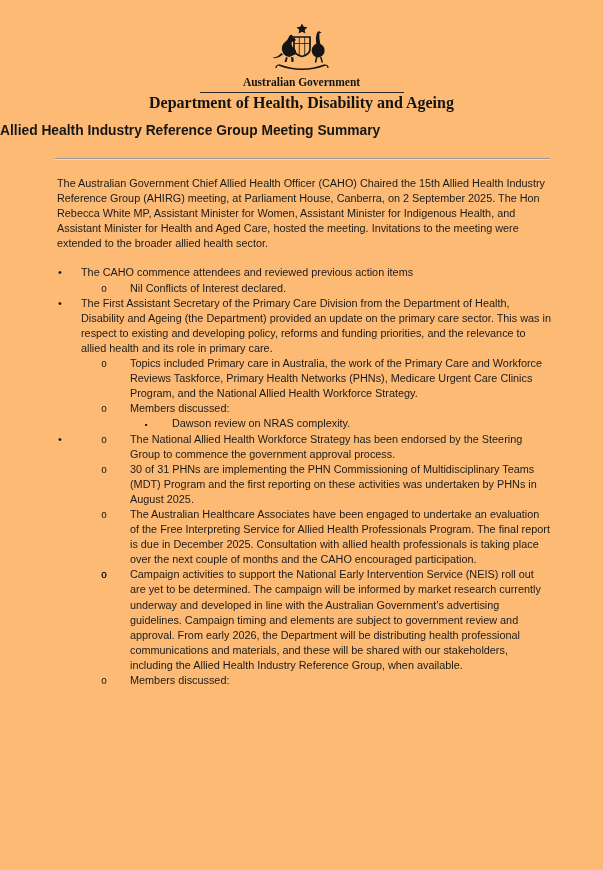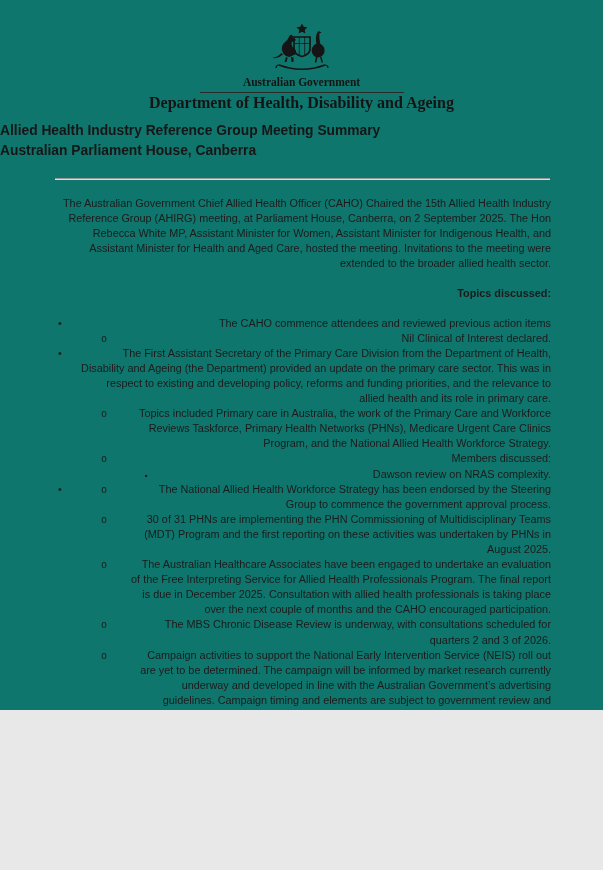--- a/index.html
+++ b/index.html
@@ -1,19 +1,19 @@
 <!DOCTYPE html>
 <html><head>
 <meta charset="utf-8">
 <style>
   html,body { margin:0; padding:0; background:#e8e8e8; }
   .page {
     position:relative;
-    width:603px; height:710px;
-    background:#0f766e;
+    width:603px; height:870px;
+    background:#fdba74;
     margin:0 auto;
     overflow:hidden;
     font-family:"Liberation Sans", sans-serif;
     color:#1b1b1b;
     -webkit-font-smoothing:antialiased;
   }
   
   .header { text-align:center; padding-top:23px; }
   .crest svg { display:block; margin:0 auto; }
   .crest-caption {
@@ -43,21 +43,21 @@
   .title-rule {
     margin:17px 53px 0 55px;
     height:2px;
     background:linear-gradient(to bottom, #979797 0%, #979797 50%, #dedede 50%, #dedede 100%);
   }
   
   .content {
     margin:16px 52px 0 57px;
     font-size:10.85px;
     line-height:15.1px;
-    text-align:right;
+    text-align:left;
   }
   .topics-heading { font-weight:bold; margin-top:15px; }
   .list { margin-top:14px; }
   .li { position:relative; }
   .li .marker { position:absolute; top:0; }
   .li.lvl-1 { padding-left:24px; }
   .li.lvl-1 .marker { left:1px; font-size:11px; }
   .li.lvl-2 { padding-left:73px; }
   .li.lvl-2 .marker { left:44px; font-family:"DejaVu Sans Mono", monospace; font-size:10px; }
   .li.lvl-3 { padding-left:115px; }
@@ -91,36 +91,34 @@
         </g>
       </svg>
     </div>
     <div class="crest-caption">Australian Government</div>
     <div class="crest-divider"></div>
     <div class="department">Department of Health, Disability and Ageing</div>
   </div>
 
   <div class="title-block">
     <div>Allied Health Industry Reference Group Meeting Summary</div>
-    <div>Australian Parliament House, Canberra</div>
   </div>
 
   <div class="title-rule"></div>
 
   <div class="content">
     <div class="intro">The Australian Government Chief Allied Health Officer (CAHO) Chaired the 15th Allied Health Industry Reference Group (AHIRG) meeting, at Parliament House, Canberra, on 2 September 2025. The Hon Rebecca White MP, Assistant Minister for Women, Assistant Minister for Indigenous Health, and Assistant Minister for Health and Aged Care, hosted the meeting. Invitations to the meeting were extended to the broader allied health sector.</div>
-    <div class="topics-heading">Topics discussed:</div>
     <div class="list" id="topics-list">
         <div class="li lvl-1">
     <span class="marker">•</span>
     <span class="li-text">The CAHO commence attendees and reviewed previous action items</span>
   </div>
         <div class="li lvl-2">
     <span class="marker">o</span>
-    <span class="li-text">Nil Clinical of Interest declared.</span>
+    <span class="li-text">Nil Conflicts of Interest declared.</span>
   </div>
         <div class="li lvl-1">
     <span class="marker">•</span>
     <span class="li-text">The First Assistant Secretary of the Primary Care Division from the Department of Health, Disability and Ageing (the Department) provided an update on the primary care sector. This was in respect to existing and developing policy, reforms and funding priorities, and the relevance to allied health and its role in primary care.</span>
   </div>
         <div class="li lvl-2">
     <span class="marker">o</span>
     <span class="li-text">Topics included Primary care in Australia, the work of the Primary Care and Workforce Reviews Taskforce, Primary Health Networks (PHNs), Medicare Urgent Care Clinics Program, and the National Allied Health Workforce Strategy.</span>
   </div>
         <div class="li lvl-2">
@@ -144,21 +142,20 @@
         <div class="li lvl-2">
     <span class="marker">o</span>
     <span class="li-text">30 of 31 PHNs are implementing the PHN Commissioning of Multidisciplinary Teams (MDT) Program and the first reporting on these activities was undertaken by PHNs in August 2025.</span>
   </div>
         <div class="li lvl-2">
     <span class="marker">o</span>
     <span class="li-text">The Australian Healthcare Associates have been engaged to undertake an evaluation of the Free Interpreting Service for Allied Health Professionals Program. The final report is due in December 2025. Consultation with allied health professionals is taking place over the next couple of months and the CAHO encouraged participation.</span>
   </div>
         <div class="li lvl-2">
     <span class="marker">o</span>
-    <span class="li-text">The MBS Chronic Disease Review is underway, with consultations scheduled for quarters 2 and 3 of 2026.</span>
   </div>
         <div class="li lvl-2">
     <span class="marker">o</span>
     <span class="li-text">Campaign activities to support the National Early Intervention Service (NEIS) roll out are yet to be determined. The campaign will be informed by market research currently underway and developed in line with the Australian Government’s advertising guidelines. Campaign timing and elements are subject to government review and approval. From early 2026, the Department will be distributing health professional communications and materials, and these will be shared with our stakeholders, including the Allied Health Industry Reference Group, when available.</span>
   </div>
         <div class="li lvl-2">
     <span class="marker">o</span>
     <span class="li-text">Members discussed:</span>
   </div>
       </div>

